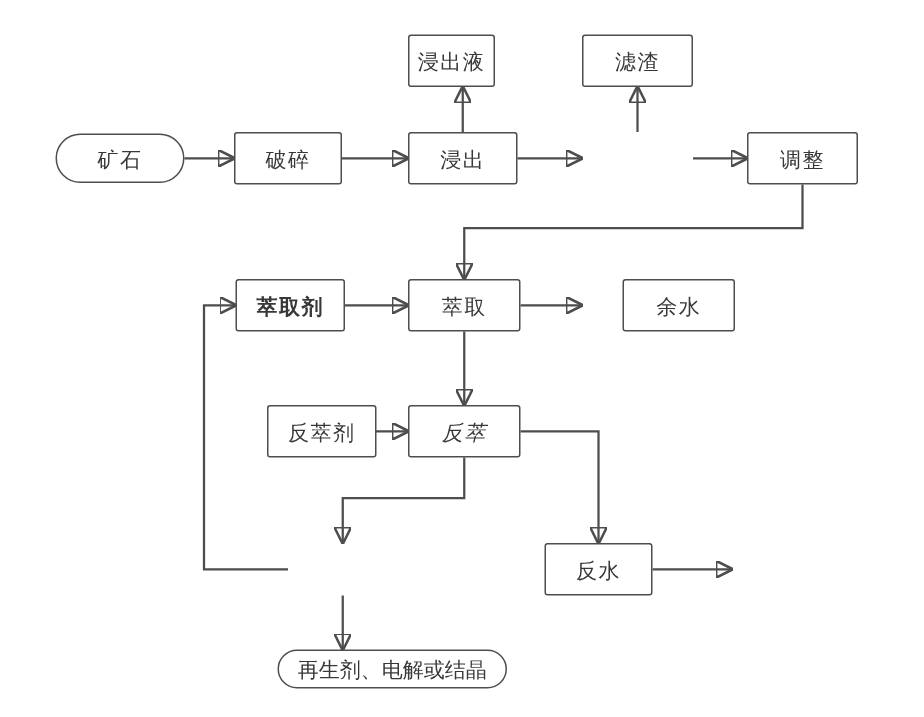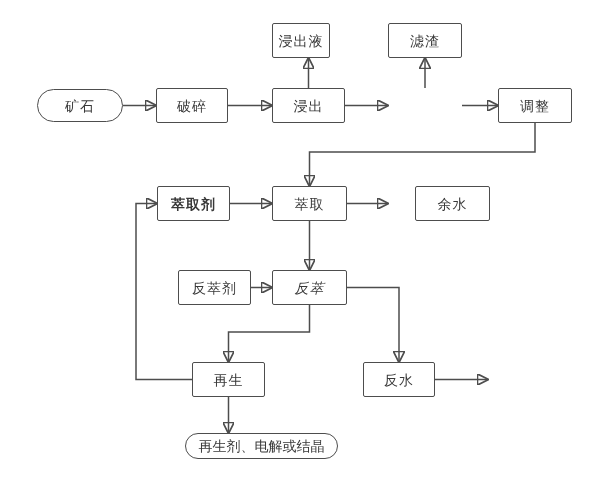--- a/index.html
+++ b/index.html
@@ -91,20 +91,19 @@
   <div class="node" style="left:157px; top:186px; width:73px; height:35px;font-weight:bold;">萃取剂</div>
 
   <div class="node" style="left:272px; top:186px; width:75px; height:35px;">萃取</div>
 
   <div class="node" style="left:375px; top:186px; width:75px; height:35px;margin-left:40px;">余水</div>
 
   <div class="node" style="left:158px; top:270px; width:73px; height:35px;margin-left:20px;">反萃剂</div>
 
   <div class="node" style="left:272px; top:270px; width:75px; height:35px;font-style:italic;">反萃</div>
 
-  <div class="node" style="left:192px; top:362px; width:73px; height:35px;">再生</div>
 
   <div class="node" style="left:363px; top:362px; width:72px; height:35px;">反水</div>
 
 
   <div class="node stadium" style="left:185px; top:433px; width:153px; height:26px; letter-spacing:0;">再生剂、电解或结晶</div>
 
 </div>
 
 </body></html>

